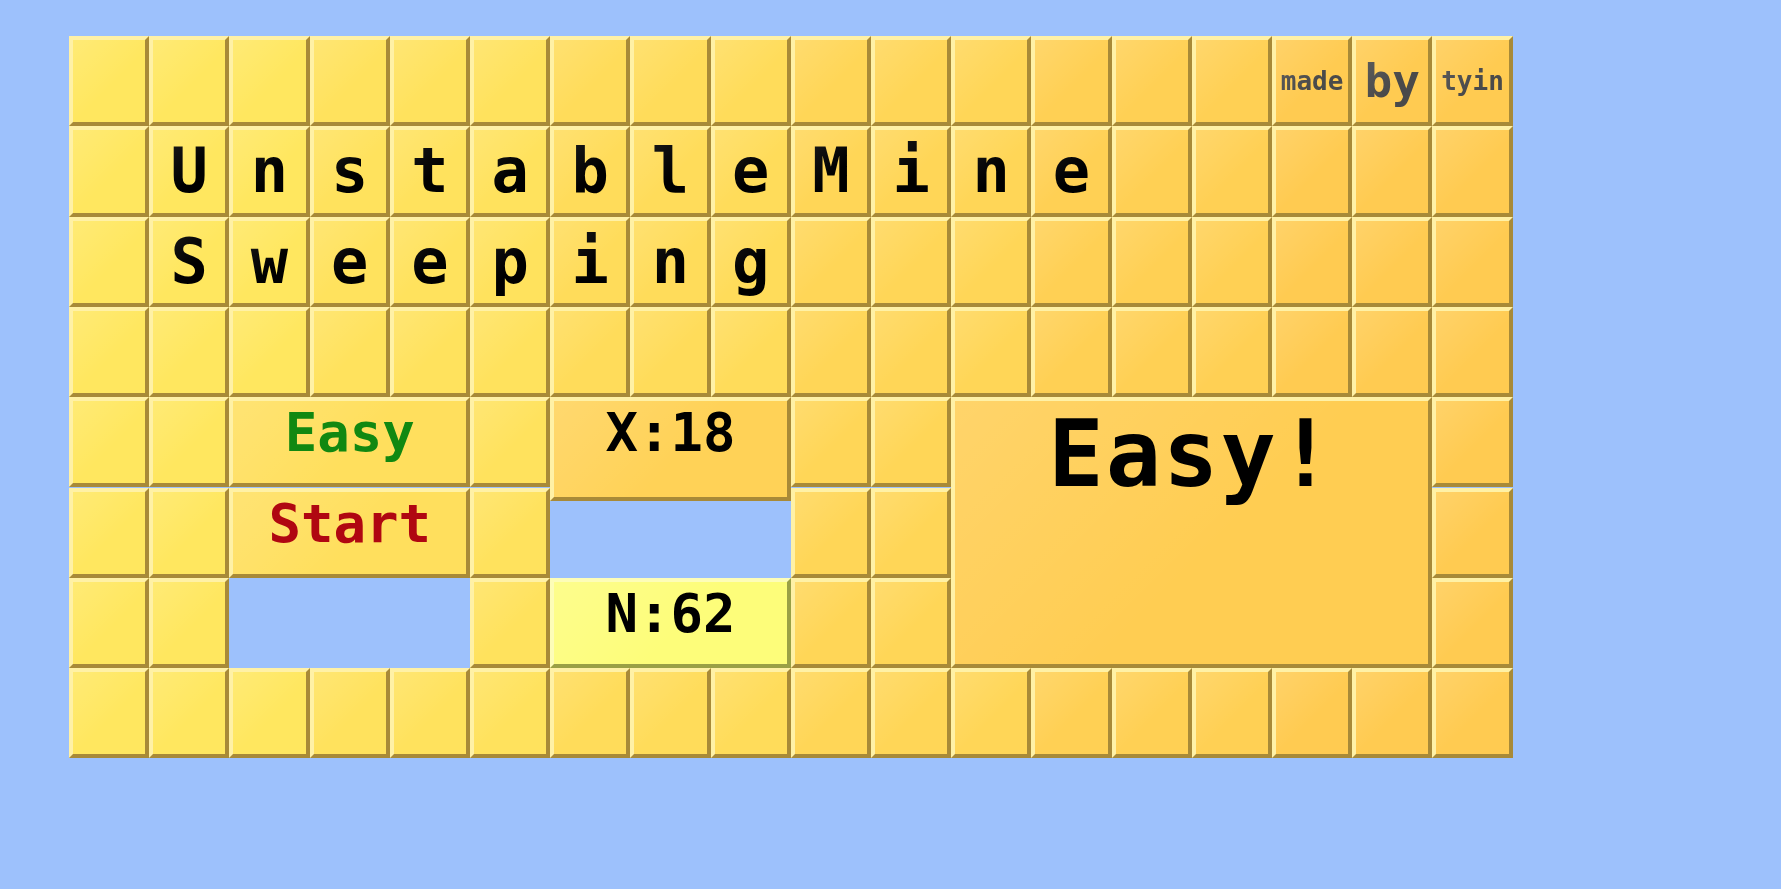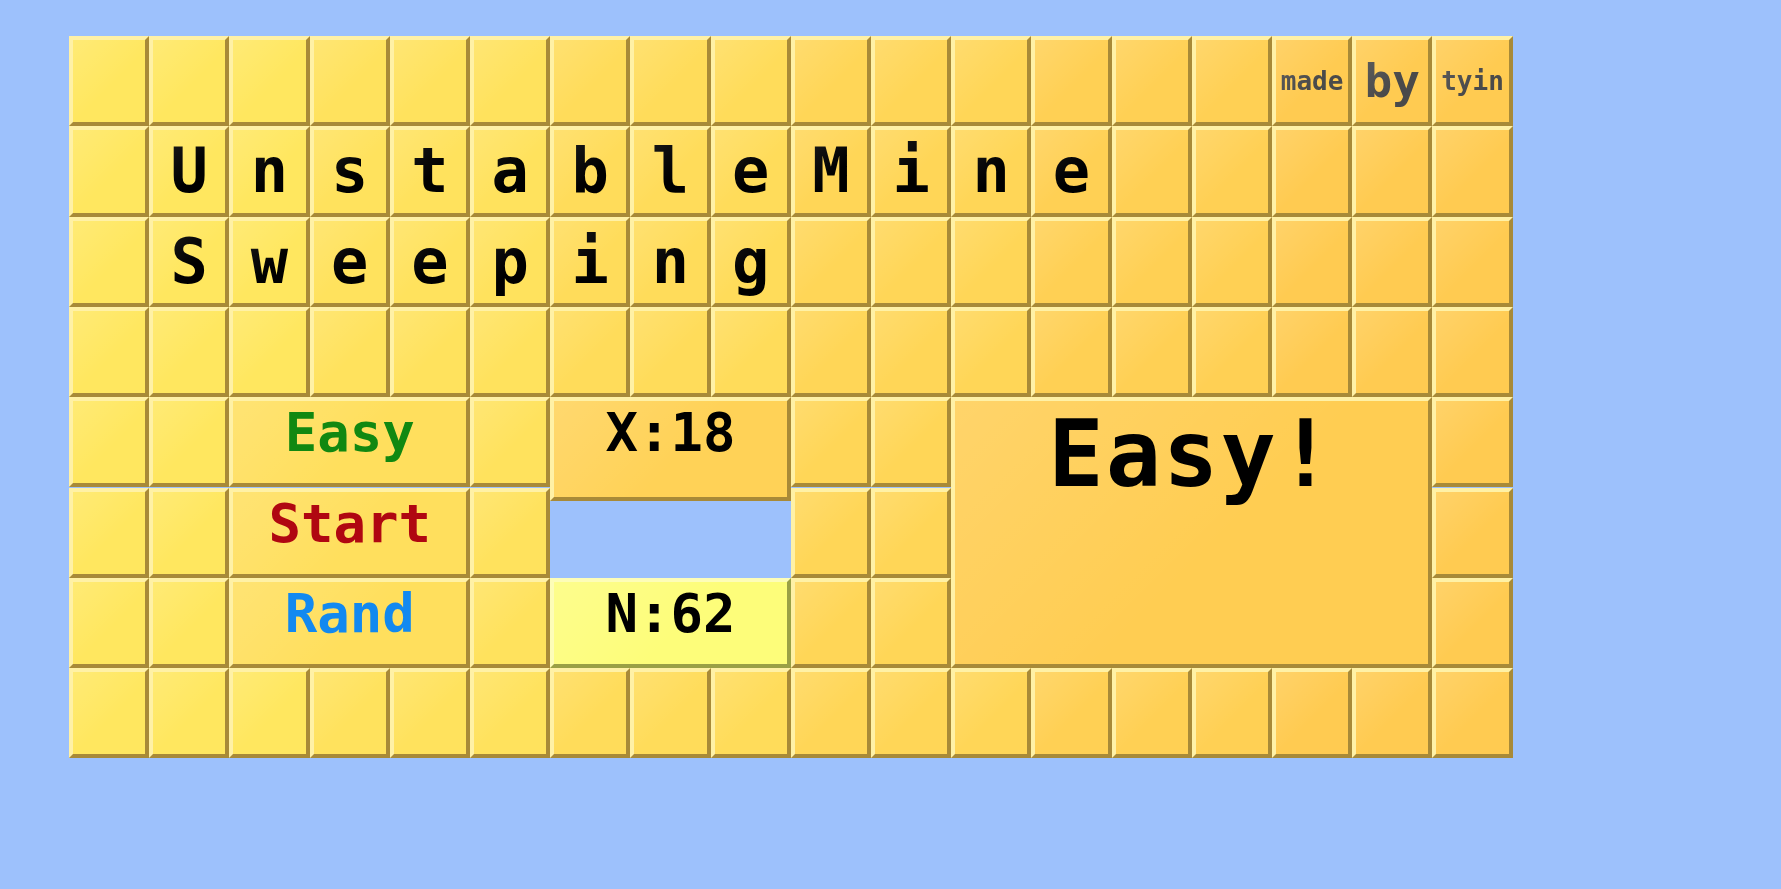--- a/index.html
+++ b/index.html
@@ -295,23 +295,20 @@
       <div class="cell t5" style="left: 1122.8px; top: 632.1px; width: 80.2px; height: 90.3px;"></div>
       <div class="cell t6" style="left: 1203px; top: 632.1px; width: 80.2px; height: 90.3px;"></div>
       <div class="cell t6" style="left: 1283.2px; top: 632.1px; width: 80.2px; height: 90.3px;"></div>
       <div class="cell t6" style="left: 1363.4px; top: 632.1px; width: 80.2px; height: 90.3px;"></div>
       <div class="wide-btn diff-btn diff-easy" style="left: 160.4px; top: 361.2px; width: 240.6px; height: 90.3px;">
         <span style="position: relative; z-index: 2;">Easy</span>
       </div>
       <div class="wide-btn diff-btn diff-hard" style="left: 160.4px; top: 451.5px; width: 240.6px; height: 90.3px;">
         <span style="position: relative; z-index: 2;">Start</span>
       </div>
-      <div class="wide-btn diff-btn diff-rand" style="left: 160.4px; top: 541.8px; width: 240.6px; height: 90.3px;">
-        <span style="position: relative; z-index: 2;">Rand</span>
-      </div>
       <div class="wide-btn num-field" style="left: 481.2px; top: 361.2px; width: 240.6px; height: 104px;">
         <span style="position: relative; z-index: 2;">X:18</span>
       </div>
       <div class="wide-btn num-field active" style="left: 481.2px; top: 541.8px; width: 240.6px; height: 90.3px;">
         <span style="position: relative; z-index: 2;">N:62</span>
       </div>
       <div class="wide-btn start-btn" style="left: 882.2px; top: 361.2px; width: 481.2px; height: 270.9px;">
         <span style="position: relative; z-index: 2;">Easy!</span>
       </div>
     </div>

